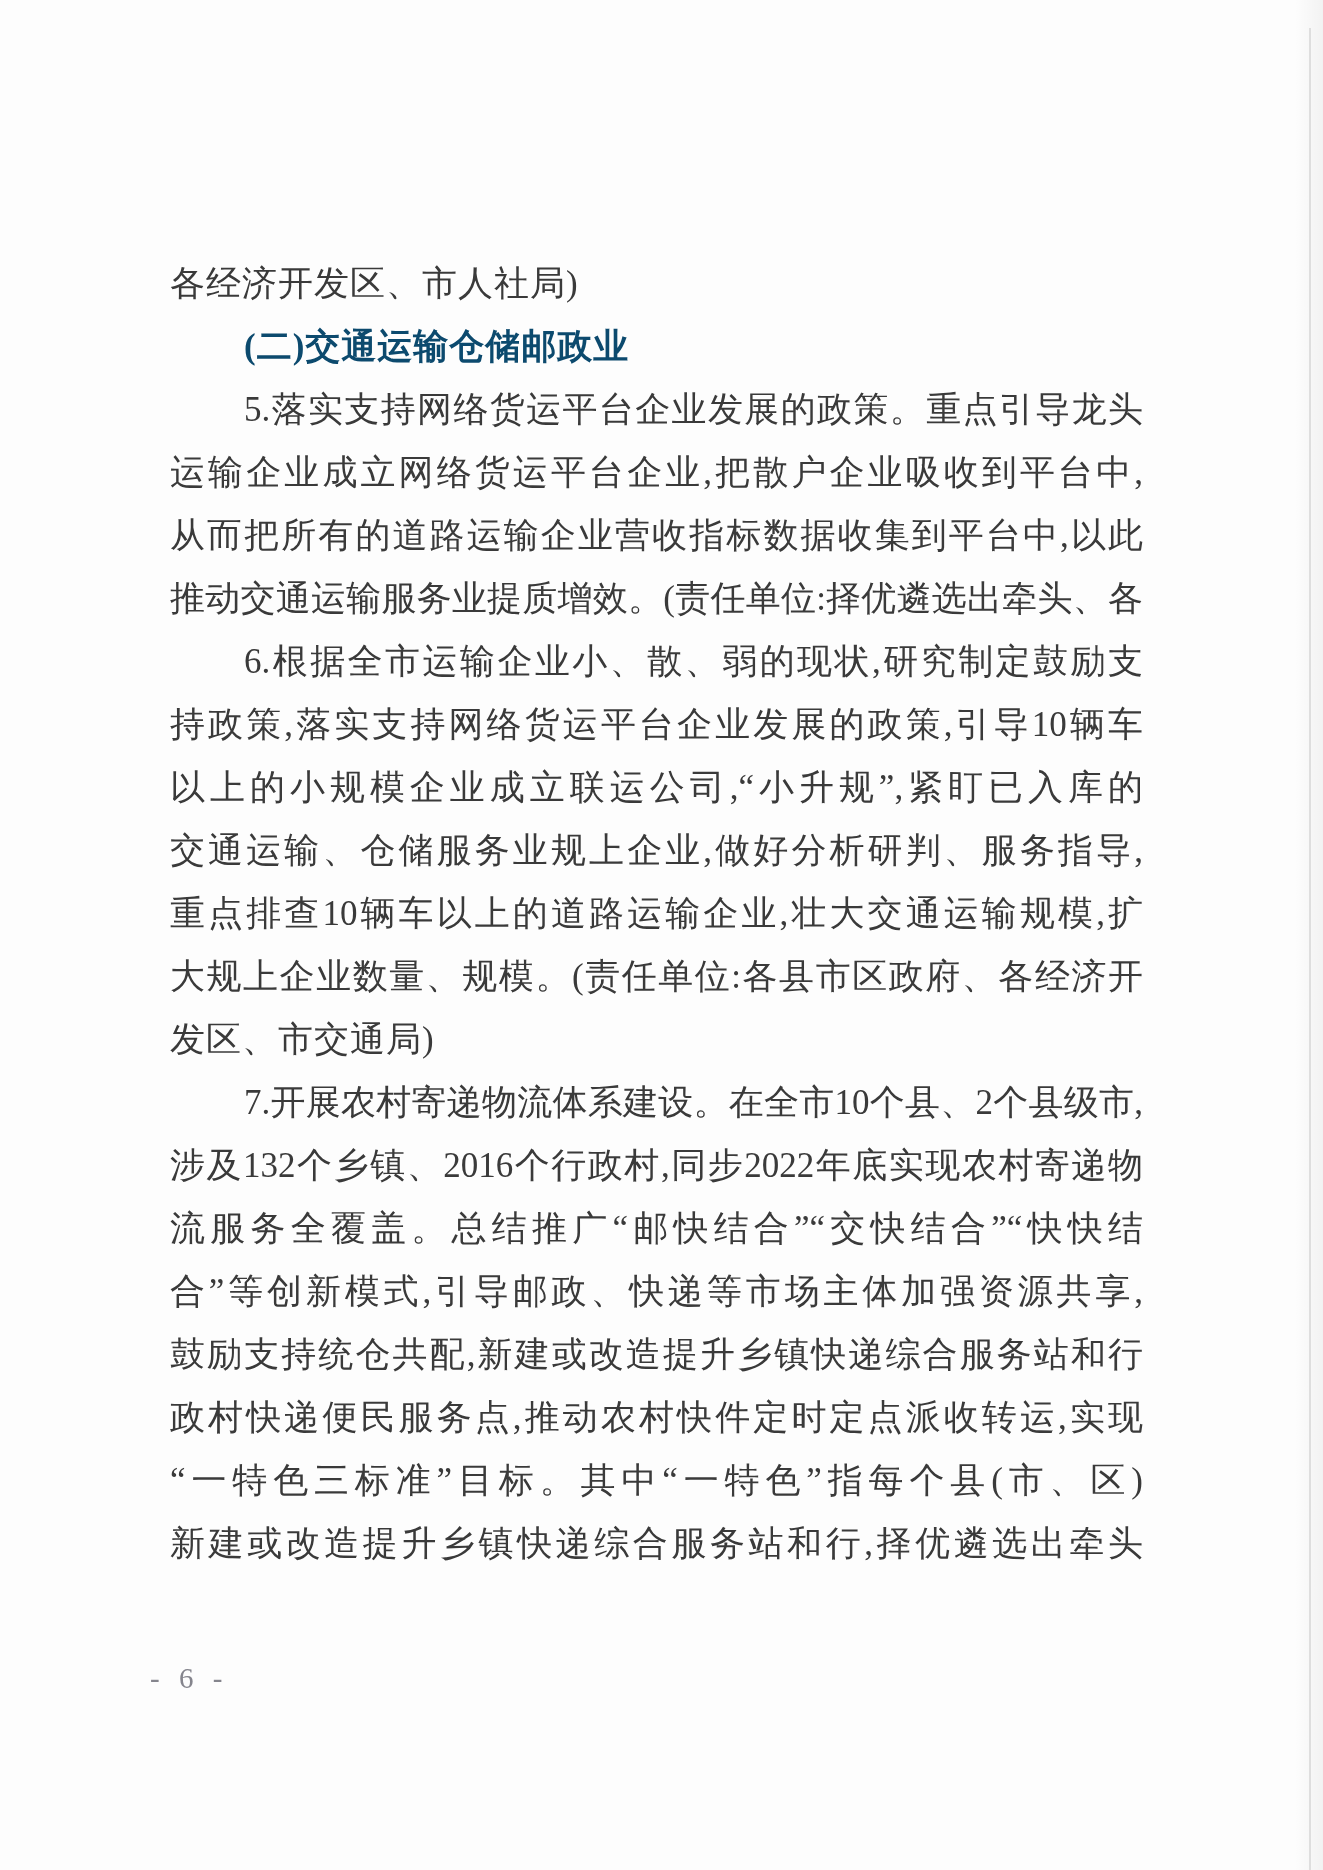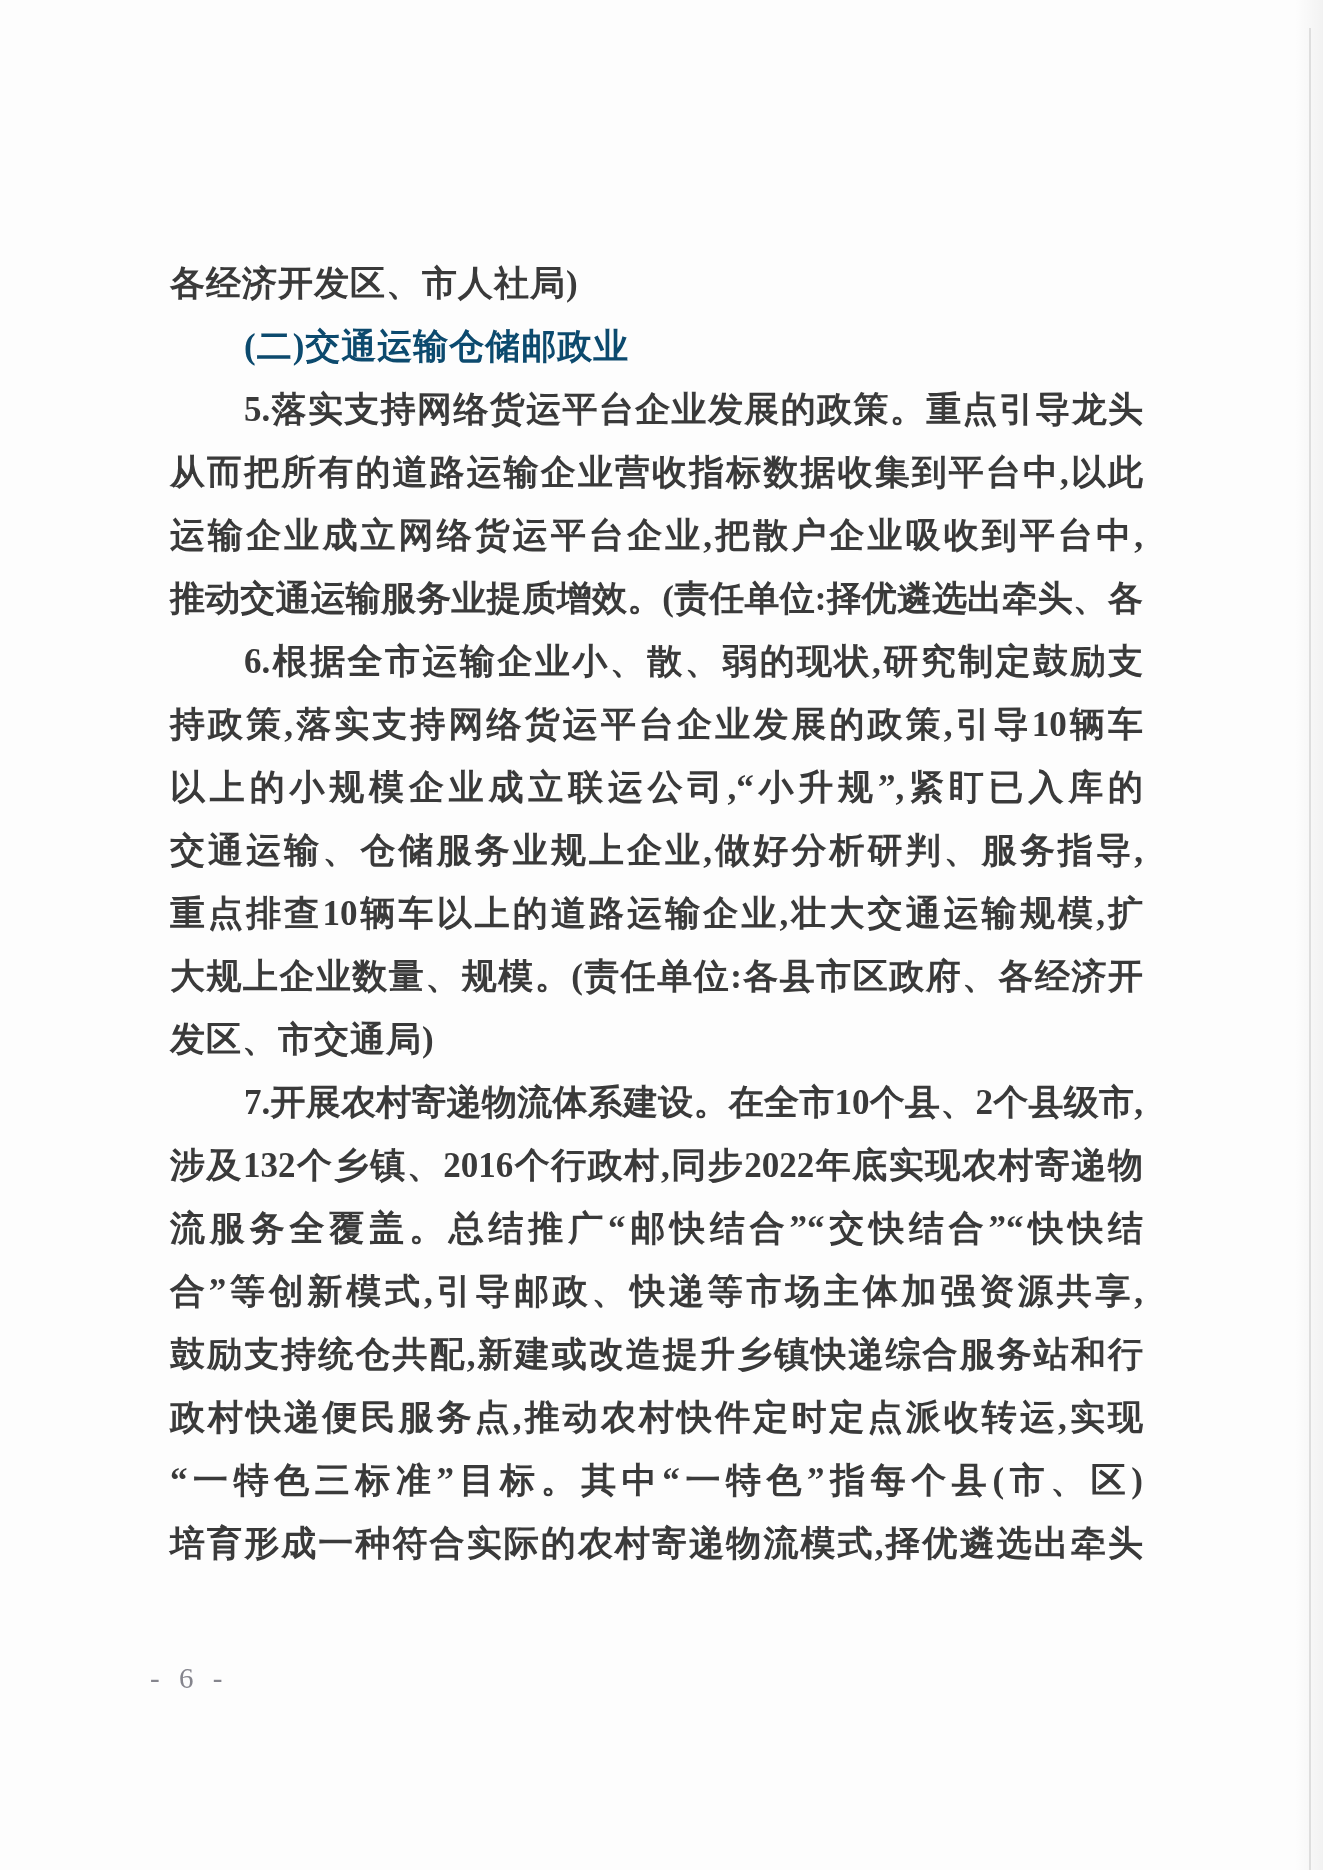--- a/index.html
+++ b/index.html
@@ -24,21 +24,20 @@
     top: 252px;
     width: 973px;
     color: var(--ink, #3a3a3a);
     font-size: 35px;
   }
   .line {
     height: 63px;
     line-height: 63px;
     white-space: nowrap;
     letter-spacing: 1px;
-    font-weight: bold;
   }
   .line.justify {
     letter-spacing: normal;
     text-align: justify;
     text-align-last: justify;
   }
   .line.indent {
     text-indent: 74px;
   }
   .line.bold {
@@ -72,35 +71,35 @@
   }
 </style>
 </head>
 <body>
 
 <div class="page">
   <div class="text-column">
       <div class="line">各经济开发区、市人社局)</div>
       <div class="line indent bold">(二)交通运输仓储邮政业</div>
       <div class="line indent justify">5.落实支持网络货运平台企业发展的政策。重点引导龙头</div>
+      <div class="line justify">运输企业成立网络货运平台企业,把散户企业吸收到平台中,</div>
       <div class="line justify">从而把所有的道路运输企业营收指标数据收集到平台中,以此</div>
-      <div class="line justify">运输企业成立网络货运平台企业,把散户企业吸收到平台中,</div>
       <div class="line justify">推动交通运输服务业提质增效。(责任单位:择优遴选出牵头、各</div>
       <div class="line indent justify">6.根据全市运输企业小、散、弱的现状,研究制定鼓励支</div>
       <div class="line justify">持政策,落实支持网络货运平台企业发展的政策,引导10辆车</div>
       <div class="line justify">以上的小规模企业成立联运公司,“小升规”,紧盯已入库的</div>
       <div class="line justify">交通运输、仓储服务业规上企业,做好分析研判、服务指导,</div>
       <div class="line justify">重点排查10辆车以上的道路运输企业,壮大交通运输规模,扩</div>
       <div class="line justify">大规上企业数量、规模。(责任单位:各县市区政府、各经济开</div>
       <div class="line">发区、市交通局)</div>
       <div class="line indent justify">7.开展农村寄递物流体系建设。在全市10个县、2个县级市,</div>
       <div class="line justify">涉及132个乡镇、2016个行政村,同步2022年底实现农村寄递物</div>
       <div class="line justify">流服务全覆盖。总结推广“邮快结合”“交快结合”“快快结</div>
       <div class="line justify">合”等创新模式,引导邮政、快递等市场主体加强资源共享,</div>
       <div class="line justify">鼓励支持统仓共配,新建或改造提升乡镇快递综合服务站和行</div>
       <div class="line justify">政村快递便民服务点,推动农村快件定时定点派收转运,实现</div>
       <div class="line justify">“一特色三标准”目标。其中“一特色”指每个县(市、区)</div>
-      <div class="line justify">培育形成一种符合实际的农村寄递物流模式,择优遴选出牵头</div>
+      <div class="line justify">新建或改造提升乡镇快递综合服务站和行,择优遴选出牵头</div>
     </div>
   <div class="footer-page-number">- 6 -</div>
   <div class="edge-wash"></div>
   <div class="edge-line"></div>
 </div>
 
 </body></html>

